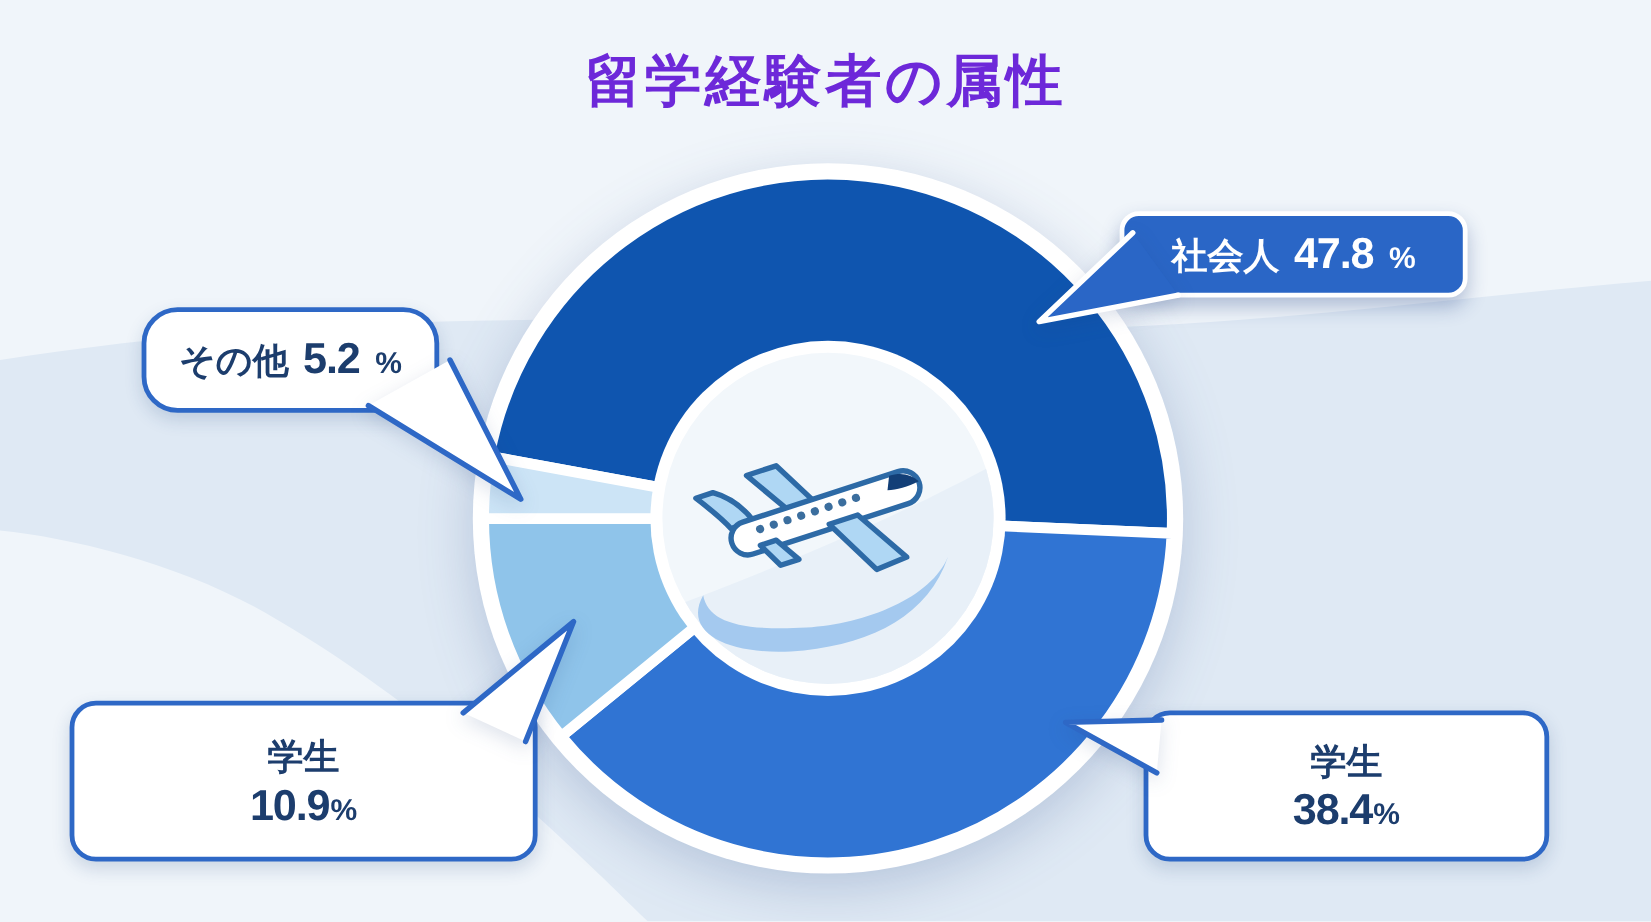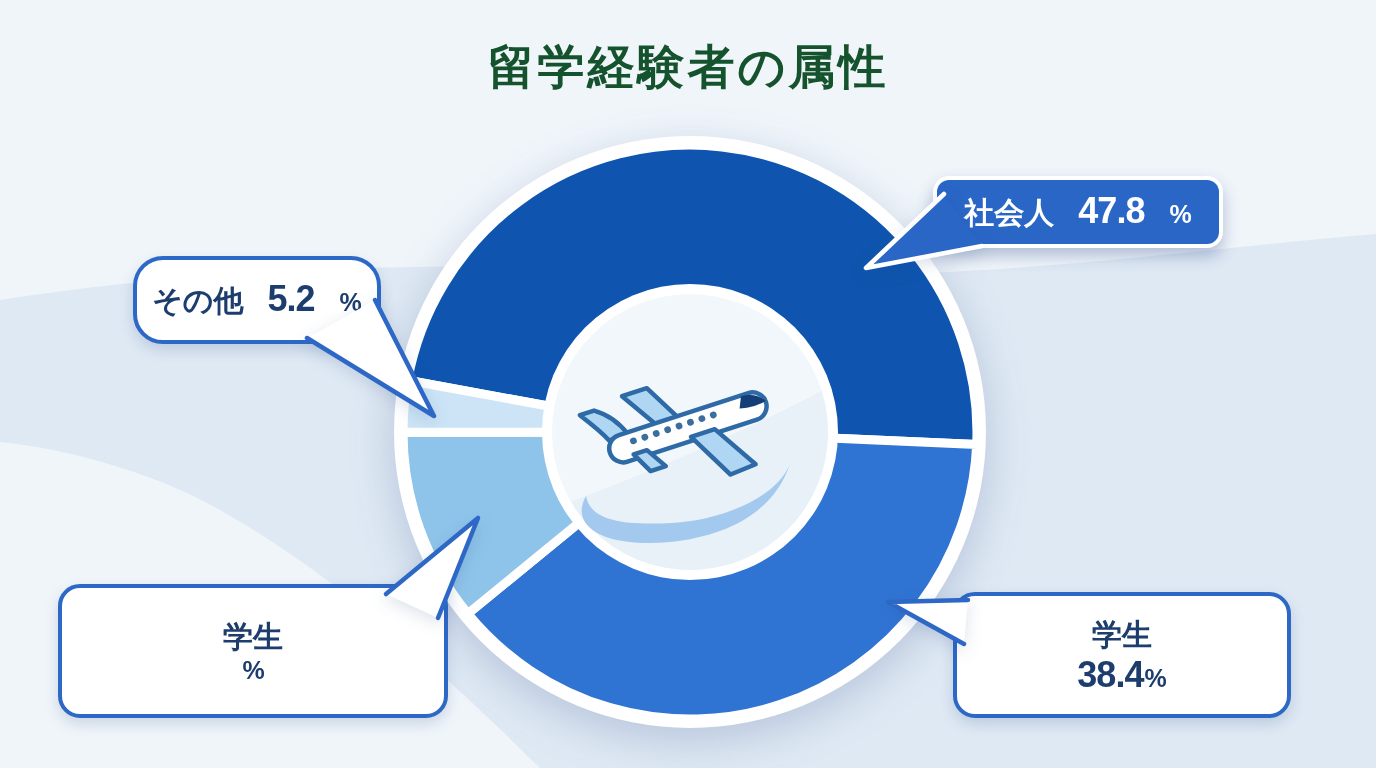--- a/index.html
+++ b/index.html
@@ -7,41 +7,41 @@
     position:relative;width:1376px;height:768px;overflow:hidden;
     font-family:"Liberation Sans","DejaVu Sans",sans-serif;
     background:#F0F5FA;
   }
   .layer{position:absolute;left:0;top:0;width:1376px;height:768px;}
   #bg-waves{z-index:0;}
   #donut{z-index:2;}
   #tails{z-index:4;pointer-events:none;}
   #page-title{
     position:absolute;left:0;top:36px;width:100%;text-align:center;z-index:5;
-    font-size:47px;font-weight:800;color:#14532d;letter-spacing:3px;
+    font-size:47px;font-weight:800;color:#6d28d9;letter-spacing:3px;
   }
   .bubble{
     position:absolute;z-index:3;display:flex;align-items:center;justify-content:center;
     background:#FFFFFF;border:4px solid #2E68C6;border-radius:18px;color:#1C3D6D;
     box-shadow:0 6px 14px rgba(35,70,130,.18);
   }
-  .bubble .row{display:flex;align-items:baseline;gap:24px;}
+  .bubble .row{display:flex;align-items:baseline;gap:12px;}
   .bubble .name{font-size:30px;font-weight:700;}
   .bubble .name-sub{font-size:25px;font-weight:700;letter-spacing:-1px;}
   .bubble .value{font-size:36px;font-weight:700;letter-spacing:-1px;}
   .bubble .unit{font-size:25px;font-weight:700;margin-left:1px;}
   .bubble.two-line{flex-direction:column;justify-content:center;}
   .bubble.two-line .row{gap:0;}
   .bubble.two-line .line2{margin-top:-2px;}
   #bubble-shakaijin{
     left:933px;top:176px;width:282px;height:64px;
     background:#2A66C6;border-color:#FFFFFF;color:#FFFFFF;border-radius:16px;
     box-shadow:0 8px 16px rgba(25,60,130,.30);
   }
-  #bubble-sonota{left:133px;top:256px;width:240px;height:80px;border-radius:30px;}
+  #bubble-sonota{left:118px;top:256px;width:240px;height:80px;border-radius:30px;}
   #bubble-koukousei{left:58px;top:584px;width:382px;height:126px;border-radius:22px;}
   #bubble-daigakusei{left:953px;top:592px;width:330px;height:118px;border-radius:22px;}
 </style>
 </head>
 <body>
 
 <div id="stage">
 
   <svg id="bg-waves" class="layer" viewBox="0 0 1376 768">
     <rect x="0" y="0" width="1376" height="768" fill="#F0F5FA"></rect>
@@ -104,20 +104,21 @@
       <span class="value">5.2</span>
       <span class="unit">%</span>
     </div>
   </div>
 
   <div class="bubble two-line" id="bubble-koukousei">
     <div class="row line1">
       <span class="name">学生</span>
     </div>
     <div class="row line2">
+      <span class="value">10.9</span>
       <span class="unit">%</span>
     </div>
   </div>
 
   <div class="bubble two-line" id="bubble-daigakusei">
     <div class="row line1">
       <span class="name">学生</span>
     </div>
     <div class="row line2">
       <span class="value">38.4</span>

